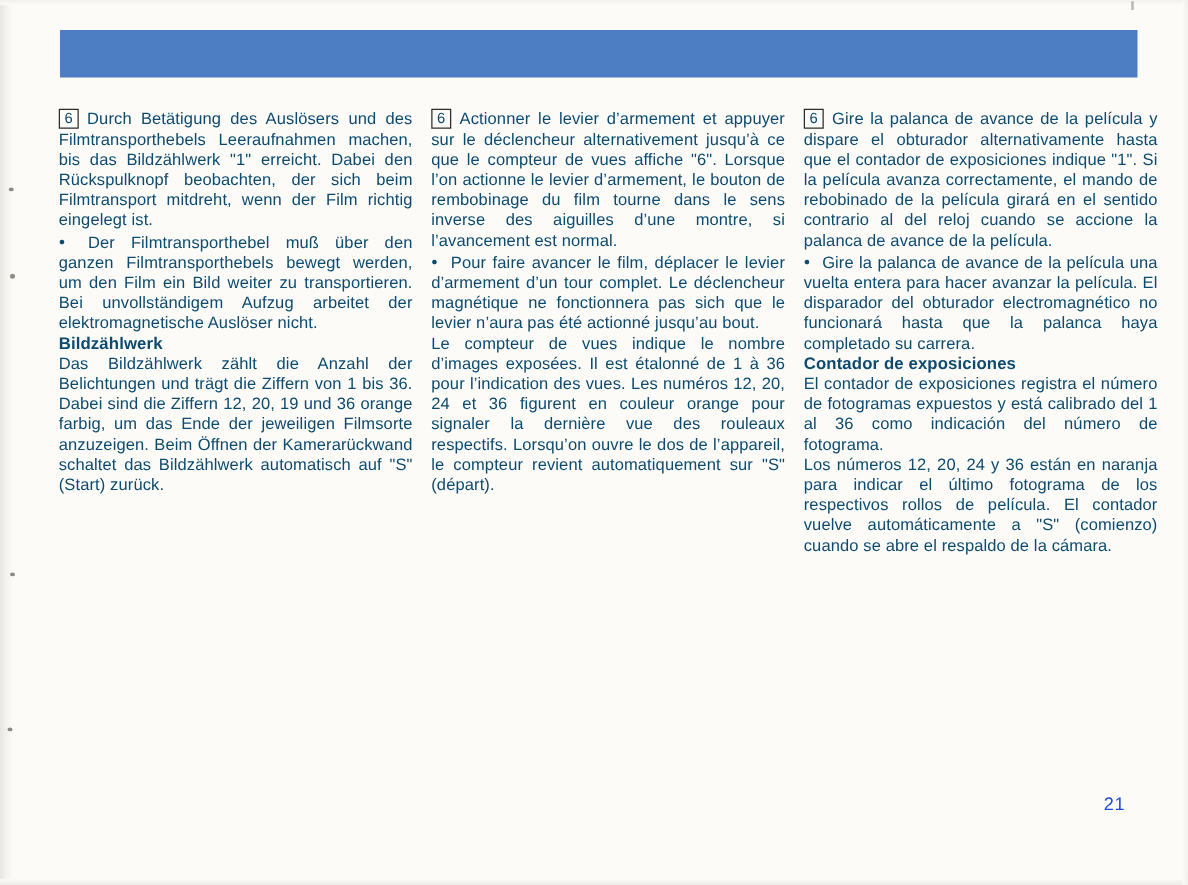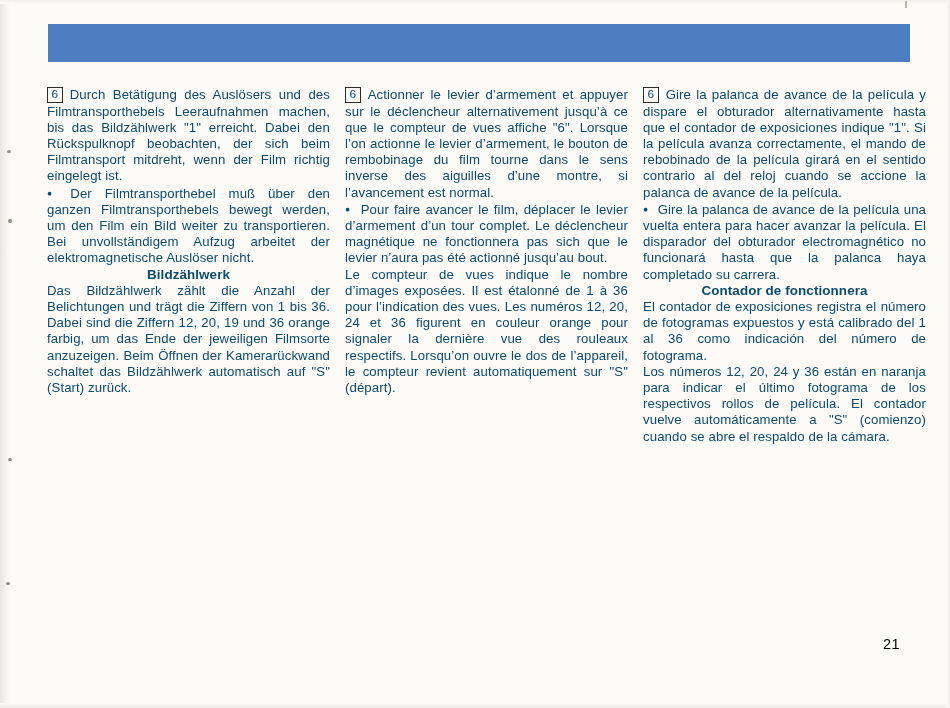--- a/index.html
+++ b/index.html
@@ -36,27 +36,27 @@
 
   .step-badge {
     display:inline-block; border:1.4px solid #2c2c2a;
     padding:0 3.5px; line-height:13.5px; font-size:11.8px;
     margin-right:7px; position:relative; top:-1px;
     text-align:center;
   }
   .bullet { font-size:8.5px; vertical-align:2px; margin-right:9px; }
 
   .heading {
-    font-weight:bold; font-size:13.4px; text-align:center;
+    font-weight:bold; font-size:13.4px; text-align:left;
     margin:16px 0 0 0; line-height:16.2px;
   }
 
   .page-number {
     position:absolute; left:883px; top:636px;
-    font-size:14.5px; color:#000000; letter-spacing:0.5px;
+    font-size:14.5px; color:#1d4ed8; letter-spacing:0.5px;
   }
 
   .speck { position:absolute; background:#8d8c85; border-radius:50%; }
   .speck-1 { left:7px;  top:150px; width:4px; height:3px; }
   .speck-2 { left:8px;  top:219px; width:4px; height:4px; }
   .speck-3 { left:8px;  top:458px; width:4px; height:3px; }
   .speck-4 { left:6px;  top:582px; width:4px; height:3px; }
   .corner-tick { position:absolute; left:905px; top:1px; width:2px; height:7px; background:#b9b7b0; }
 </style>
 </head>
@@ -83,21 +83,21 @@
     <div class="col" lang="fr">
       <p><span class="step-badge">6</span><span>Actionner le levier d’armement et appuyer sur le déclencheur alternativement jusqu’à ce que le compteur de vues affiche "6". Lorsque l’on actionne le levier d’armement, le bouton de rembobinage du film tourne dans le sens inverse des aiguilles d’une montre, si l’avancement est normal.</span></p>
       <p><span class="bullet">●</span><span>Pour faire avancer le film, déplacer le levier d’armement d’un tour complet. Le déclencheur magnétique ne fonctionnera pas sich que le levier n’aura pas été actionné jusqu’au bout.</span></p>
       <p>Le compteur de vues indique le nombre d’images exposées. Il est étalonné de 1 à 36 pour l’indication des vues. Les numéros 12, 20, 24 et 36 figurent en couleur orange pour signaler la dernière vue des rouleaux respectifs. Lorsqu’on ouvre le dos de l’appareil, le compteur revient automatiquement sur "S" (départ).</p>
       <p></p>
     </div>
 
     <div class="col" lang="es">
       <p><span class="step-badge">6</span><span>Gire la palanca de avance de la película y dispare el obturador alternativamente hasta que el contador de exposiciones indique "1". Si la película avanza correctamente, el mando de rebobinado de la película girará en el sentido contrario al del reloj cuando se accione la palanca de avance de la película.</span></p>
       <p><span class="bullet">●</span><span>Gire la palanca de avance de la película una vuelta entera para hacer avanzar la película. El disparador del obturador electromagnético no funcionará hasta que la palanca haya completado su carrera.</span></p>
-      <p class="heading">Contador de fonctionnera</p>
+      <p class="heading">Contador de exposiciones</p>
       <p>El contador de exposiciones registra el número de fotogramas expuestos y está calibrado del 1 al 36 como indicación del número de fotograma.</p>
       <p>Los números 12, 20, 24 y 36 están en naranja para indicar el último fotograma de los respectivos rollos de película. El contador vuelve automáticamente a "S" (comienzo) cuando se abre el respaldo de la cámara.</p>
     </div>
 
   </div>
 
   <div class="page-number">21</div>
 
   <div class="speck speck-1"></div>
   <div class="speck speck-2"></div>

